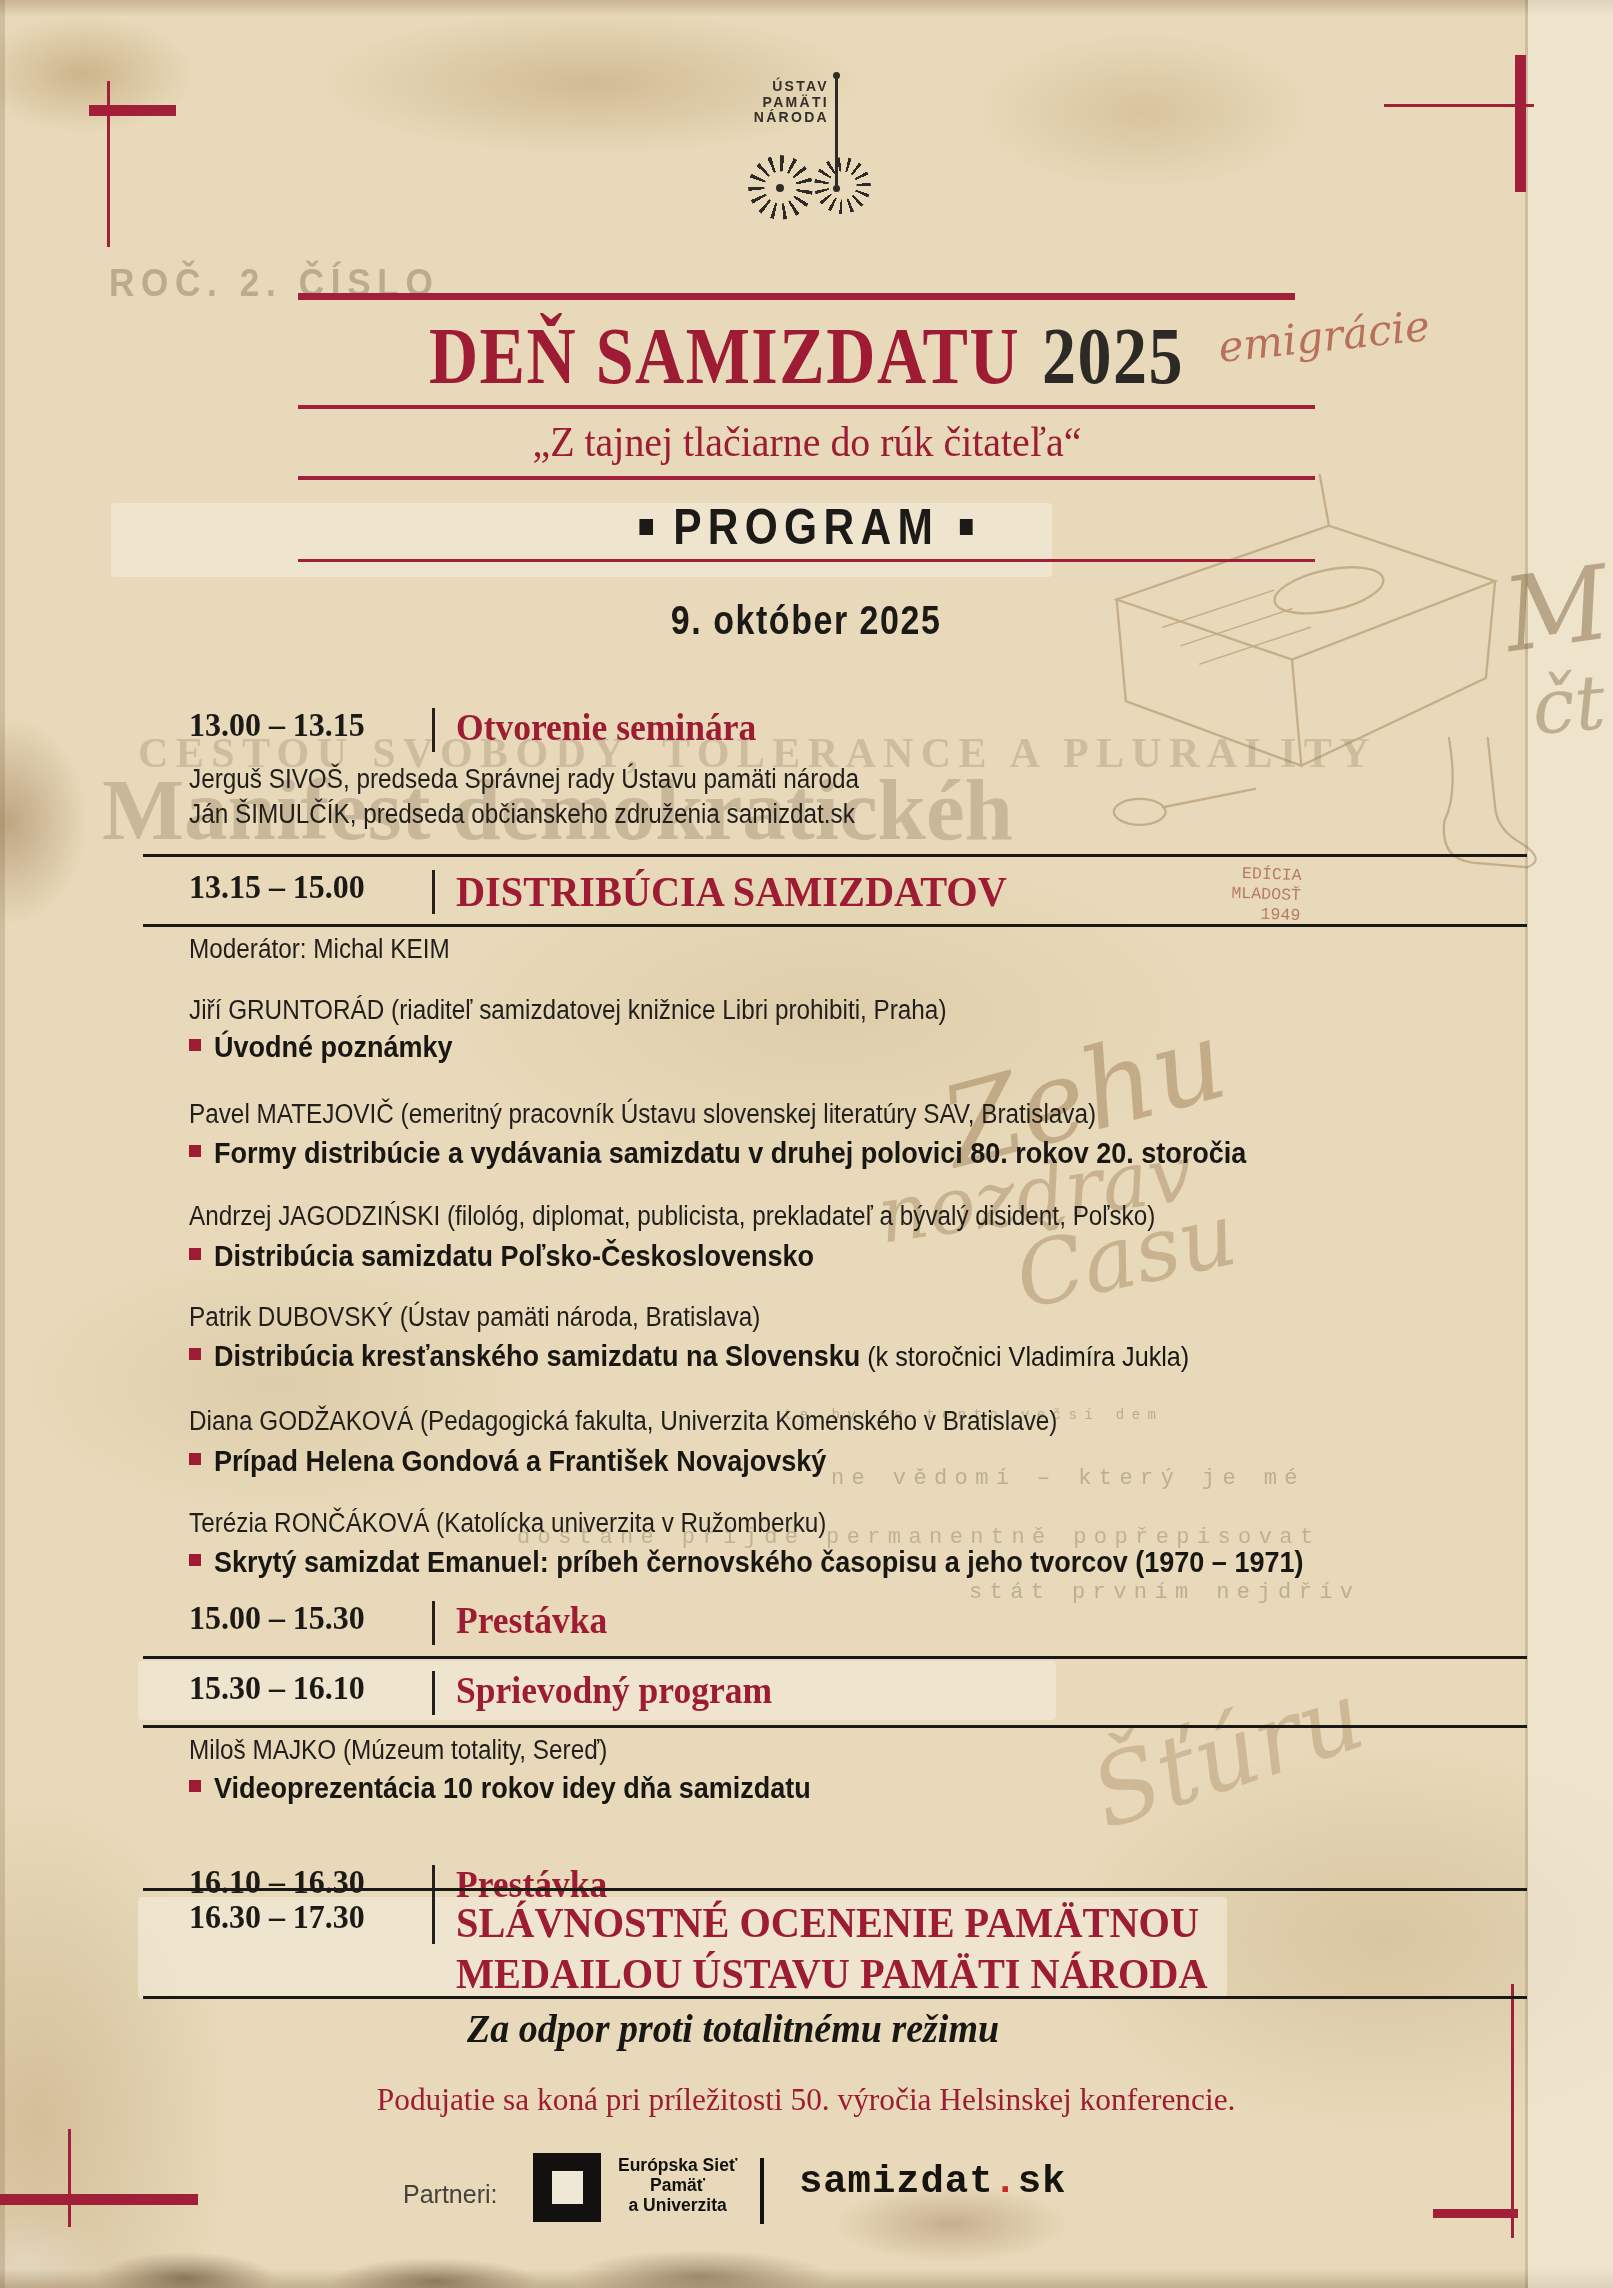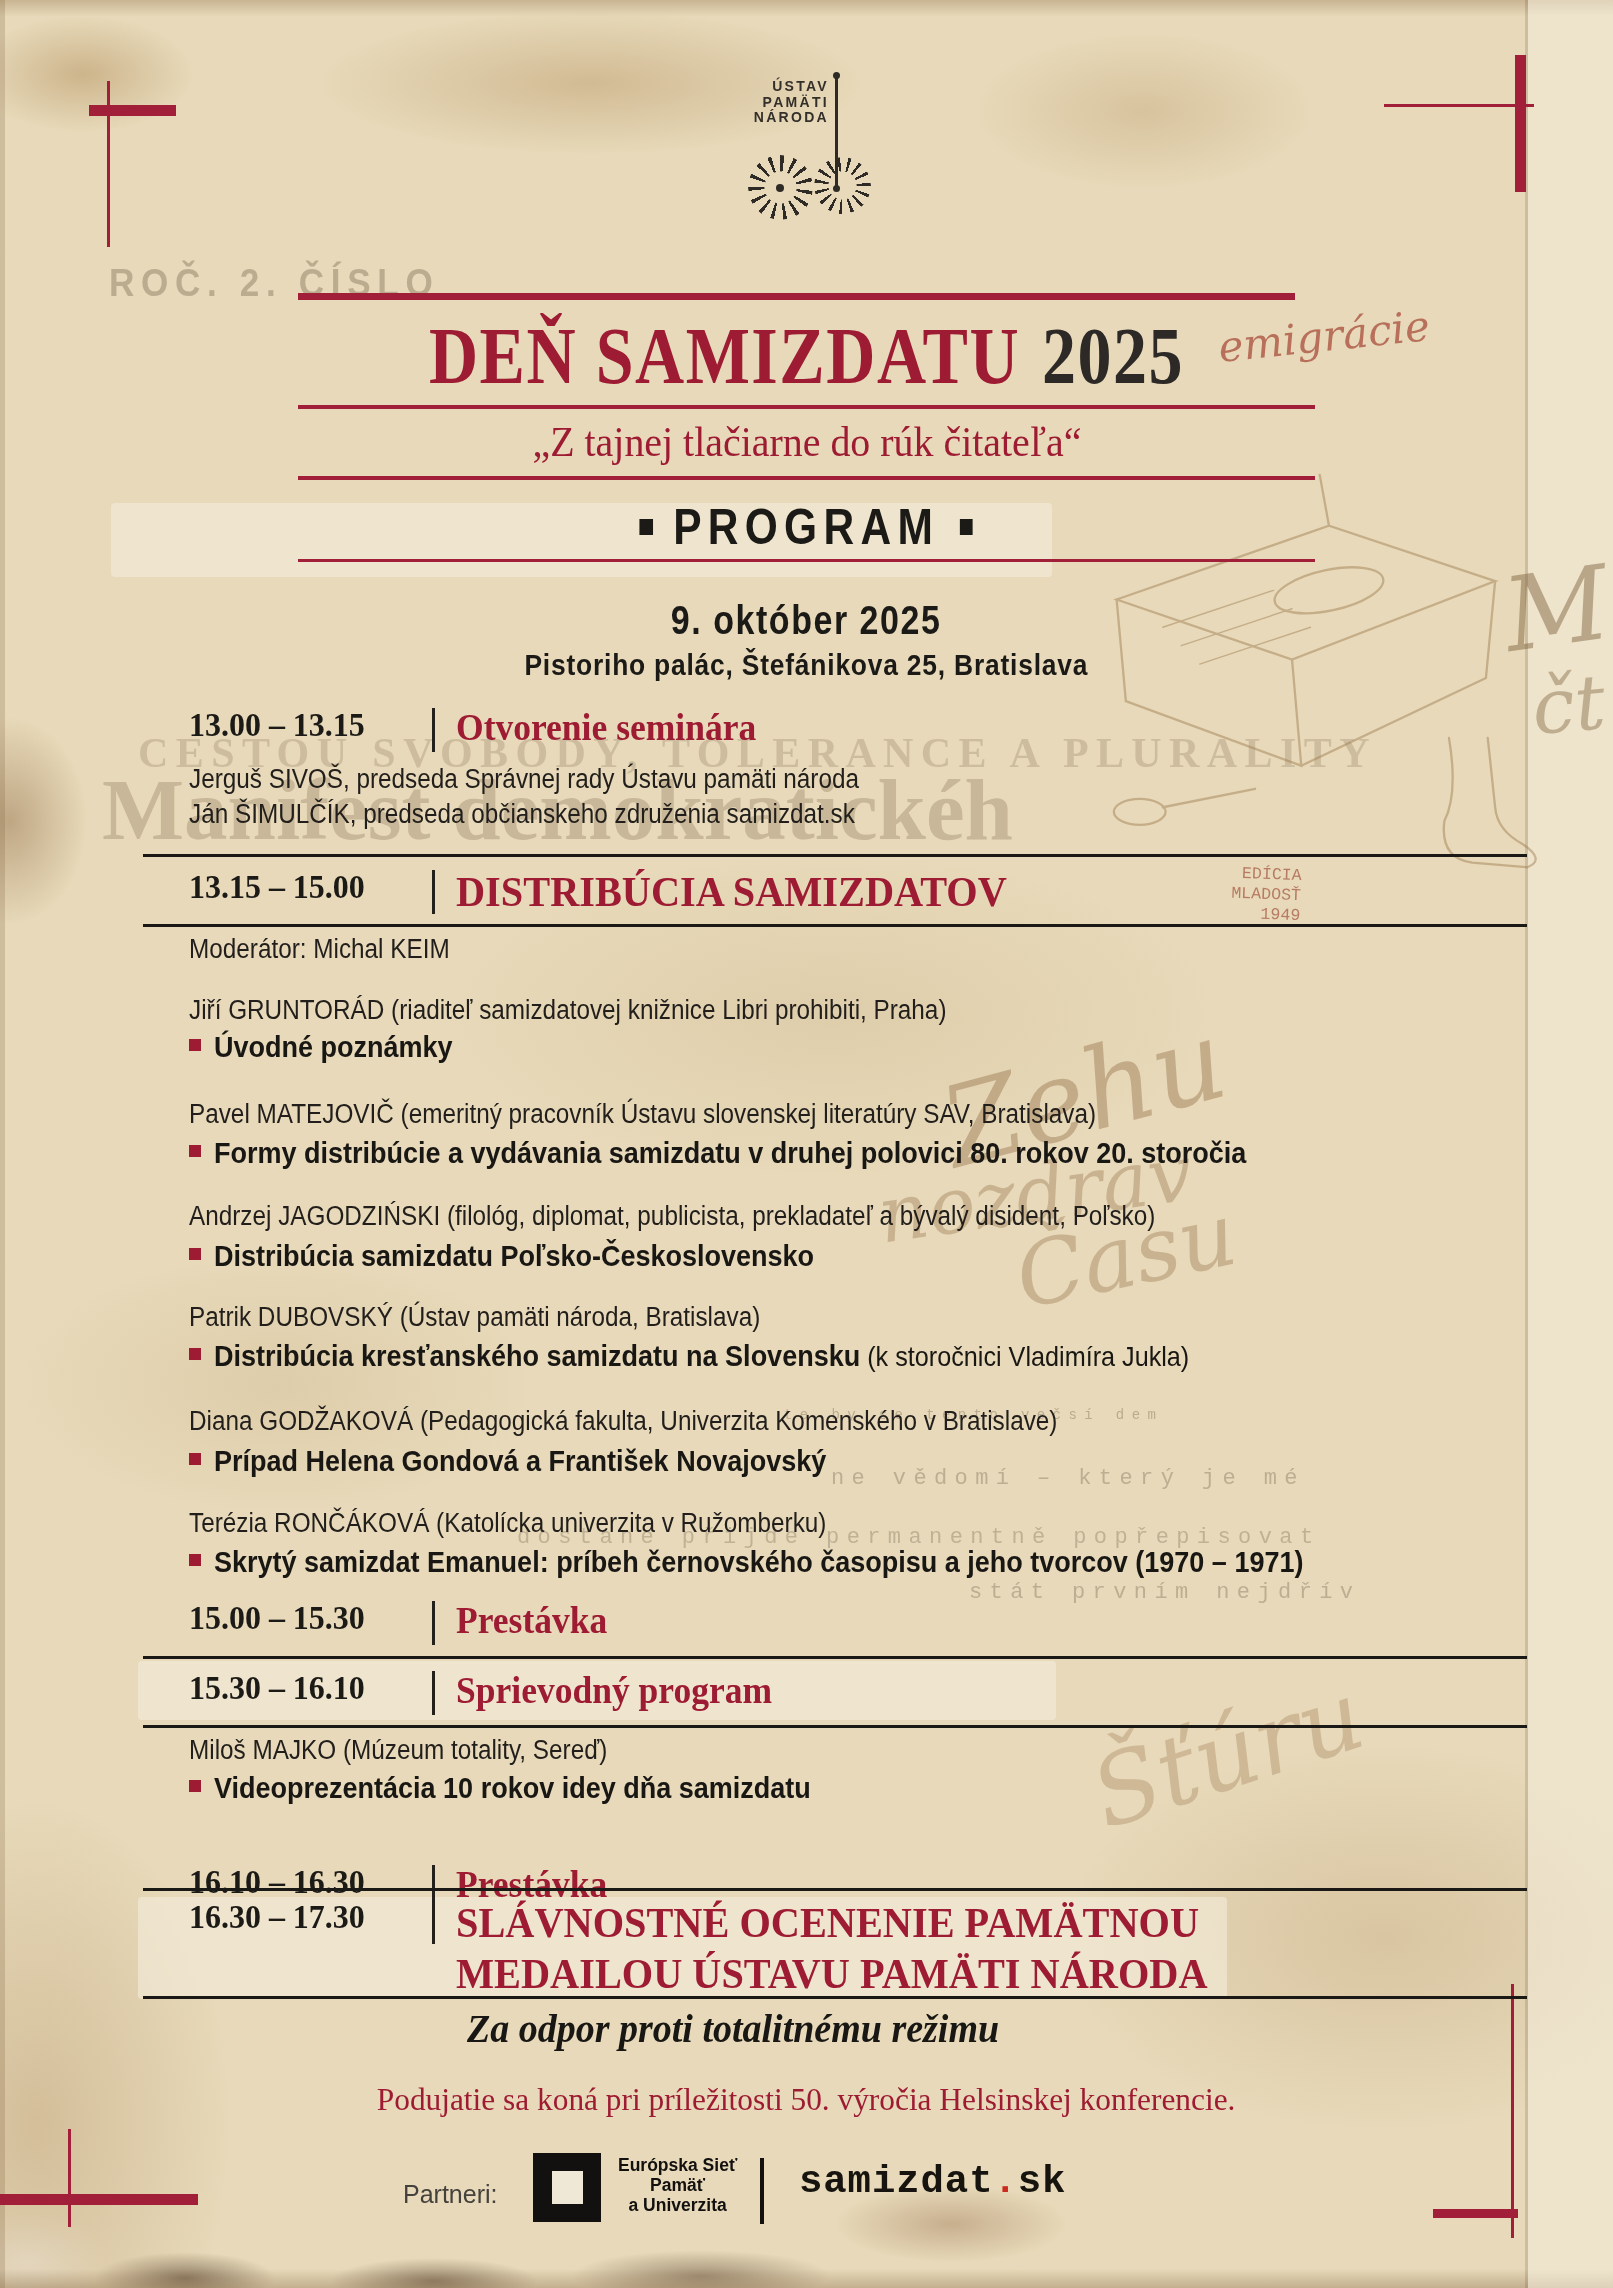--- a/index.html
+++ b/index.html
@@ -170,23 +170,20 @@
 
   <div class="abs center-wrap" style="top:498px;">
     <span class="program cond-c"><span class="sq"></span><span>PROGRAM</span><span class="sq"></span></span>
   </div>
 
   <div class="abs rule-red" style="left:298px;top:559px;width:1017px;height:2.8px;"></div>
 
   <div class="abs center-wrap" style="top:598px;">
     <span class="datebig cond-c">9. október 2025</span>
   </div>
-  <div class="abs center-wrap" style="top:648px;">
-    <span class="venue cond-c" style="transform:scaleX(.88);">Pistoriho palác, Štefánikova 25, Bratislava</span>
-  </div>
 
   <div class="abs sched-row serif" style="top:706px;">
     <div class="time"><span class="cond">13.00 – 13.15</span></div>
     <div class="vdiv"></div>
     <div class="stitle"><span class="cond">Otvorenie seminára</span></div>
   </div>
   <div class="abs speaker" style="top:764px;"><span class="cond">Jerguš SIVOŠ, predseda Správnej rady Ústavu pamäti národa</span></div>
   <div class="abs speaker" style="top:799px;"><span class="cond">Ján ŠIMULČÍK, predseda občianskeho združenia samizdat.sk</span></div>
 
   <div class="abs rule-black" style="left:143px;top:854px;width:1384px;height:2.8px;"></div>

